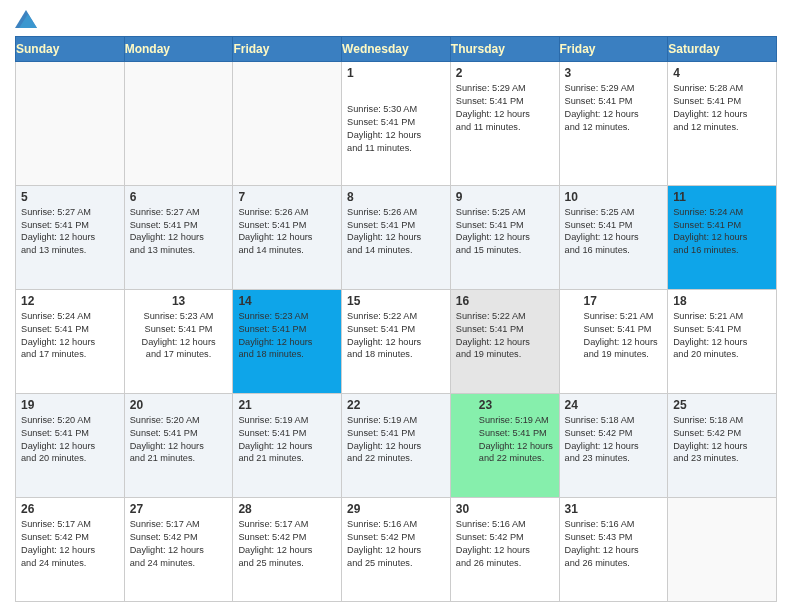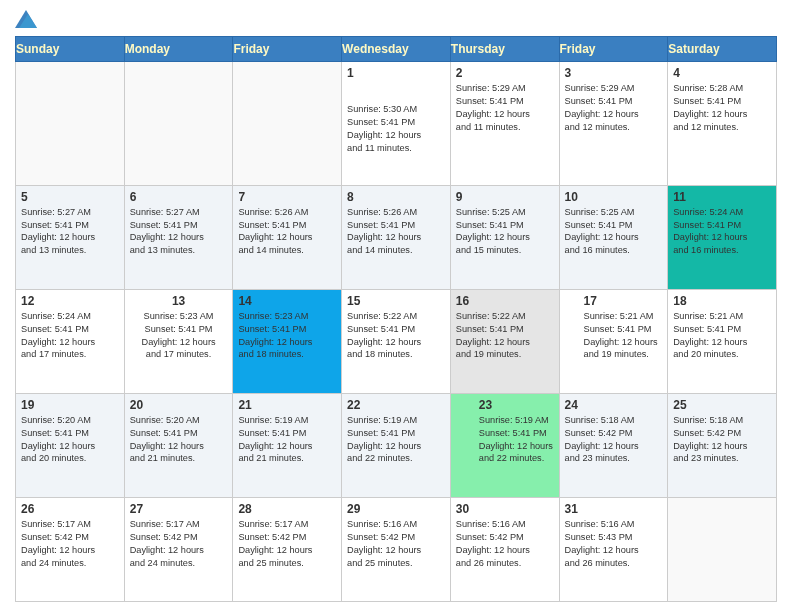--- a/index.html
+++ b/index.html
@@ -189,21 +189,21 @@
 Daylight: 12 hours
 and 15 minutes.</div>
           </td>
           <td style="background-color: rgb(240, 244, 248);">
             <span class="day-num">10</span>
             <div class="day-info" style="white-space: pre-line;">Sunrise: 5:25 AM
 Sunset: 5:41 PM
 Daylight: 12 hours
 and 16 minutes.</div>
           </td>
-          <td style="background-color: #14b8a6;">
+          <td style="background-color: #0ea5e9;">
             <span class="day-num">11</span>
             <div class="day-info" style="white-space: pre-line;">Sunrise: 5:24 AM
 Sunset: 5:41 PM
 Daylight: 12 hours
 and 16 minutes.</div>
           </td>
         </tr>
         <tr>
           <td style="background-color: rgb(255, 255, 255);">
             <span class="day-num">12</span>

